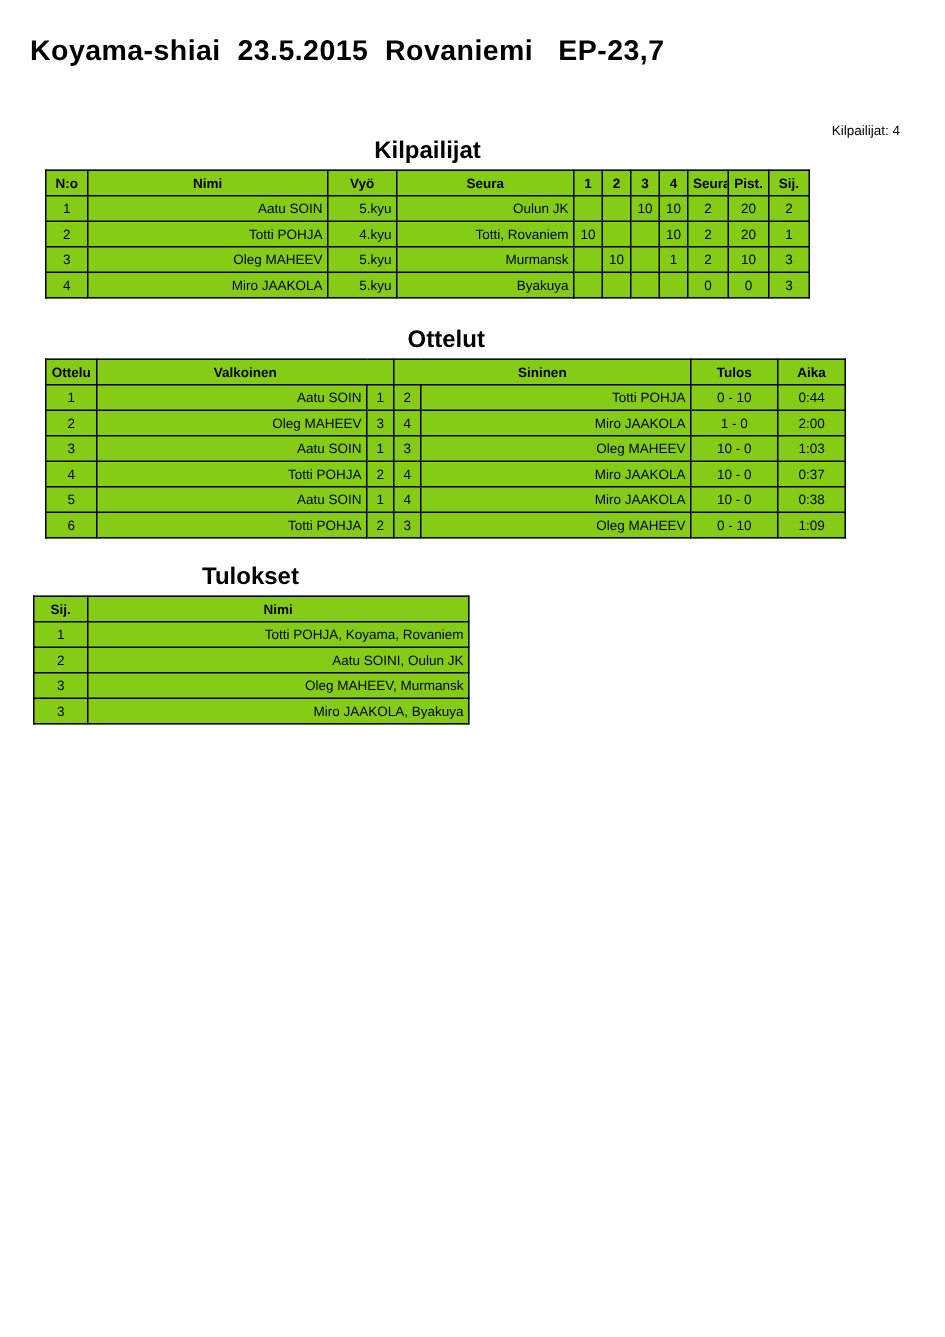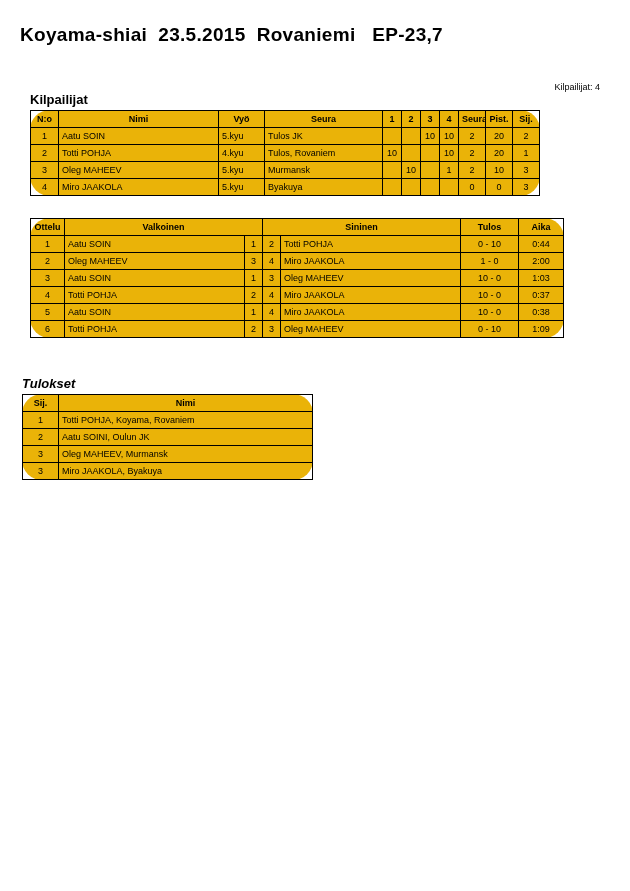--- a/index.html
+++ b/index.html
@@ -39,52 +39,51 @@
     font-size: 9px;
     font-weight: normal;
     color: #000;
   }
 
   .section {
     position: absolute;
   }
 
   .section-title {
-    font-size: 13px;
+    font-size: 16px;
     font-weight: bold;
-    text-align: left;
+    text-align: center;
     margin-bottom: 3px;
   }
 
   table {
     border-collapse: collapse;
     font-size: 9px;
-    background: #eab308;
-    border-radius: 20px;
+    background: #84cc16;
   }
 
   table td, table th {
     border: 1px solid #000000;
     padding: 0 3px;
     height: 16px;
     line-height: 16px;
     font-weight: normal;
     text-align: left;
     vertical-align: middle;
     white-space: nowrap;
     overflow: hidden;
   }
 
   thead td, thead th {
     font-weight: bold;
     text-align: center;
   }
 
   .c { text-align: center; }
-  .l { text-align: left; }
+  .l { text-align: right; }
 
   
   #kilpailijat-table { width: 510px; table-layout: fixed; }
   #kilpailijat-table col.c-no    { width: 28px; }
   #kilpailijat-table col.c-nimi  { width: 160px; }
   #kilpailijat-table col.c-vyo   { width: 46px; }
   #kilpailijat-table col.c-seura { width: 118px; }
   #kilpailijat-table col.c-m     { width: 19px; }
   #kilpailijat-table col.c-voit  { width: 27px; }
   #kilpailijat-table col.c-pist  { width: 27px; }
@@ -104,21 +103,21 @@
   #tulokset-table { width: 290px; table-layout: fixed; }
   #tulokset-table col.c-sij  { width: 36px; }
   #tulokset-table col.c-nimi { width: 254px; }
 
   .pos-kilpailijat { left: 30px; top: 68px; }
   .pos-ottelut     { left: 30px; top: 194px; }
   .pos-tulokset    { left: 22px; top: 352px; }
 
   .section-title.kilp { width: 510px; }
   .section-title.ott  { width: 535px; }
-  .section-title.tul  { width: 290px; font-style: italic; }
+  .section-title.tul  { width: 290px; }
 </style>
 </head>
 <body>
 
 <div class="page">
 
   <div class="doc-title">Koyama-shiai  23.5.2015  Rovaniemi   EP-23,7</div>
 
   <div class="count-line">Kilpailijat: 4</div>
 
@@ -151,34 +150,34 @@
           <td class="c">Seura.</td>
           <td class="c">Pist.</td>
           <td class="c">Sij.</td>
         </tr>
       </thead>
       <tbody>
         <tr>
           <td class="c">1</td>
           <td class="l">Aatu SOIN</td>
           <td class="l">5.kyu</td>
-          <td class="l">Tulos JK</td>
+          <td class="l">Oulun JK</td>
           <td class="c"></td>
           <td class="c"></td>
           <td class="c">10</td>
           <td class="c">10</td>
           <td class="c">2</td>
           <td class="c">20</td>
           <td class="c">2</td>
         </tr>
         <tr>
           <td class="c">2</td>
           <td class="l">Totti POHJA</td>
           <td class="l">4.kyu</td>
-          <td class="l">Tulos, Rovaniem</td>
+          <td class="l">Totti, Rovaniem</td>
           <td class="c">10</td>
           <td class="c"></td>
           <td class="c"></td>
           <td class="c">10</td>
           <td class="c">2</td>
           <td class="c">20</td>
           <td class="c">1</td>
         </tr>
         <tr>
           <td class="c">3</td>
@@ -204,20 +203,21 @@
           <td class="c"></td>
           <td class="c">0</td>
           <td class="c">0</td>
           <td class="c">3</td>
         </tr>
       </tbody>
     </table>
   </div>
 
   <div class="section pos-ottelut">
+    <div class="section-title ott">Ottelut</div>
     <table id="ottelut-table">
       <colgroup>
         <col class="c-ottelu">
           <col class="c-wname">
           <col class="c-wno">
         <col class="c-bno">
           <col class="c-bname">
           <col class="c-tulos">
           <col class="c-aika">
       </colgroup>

